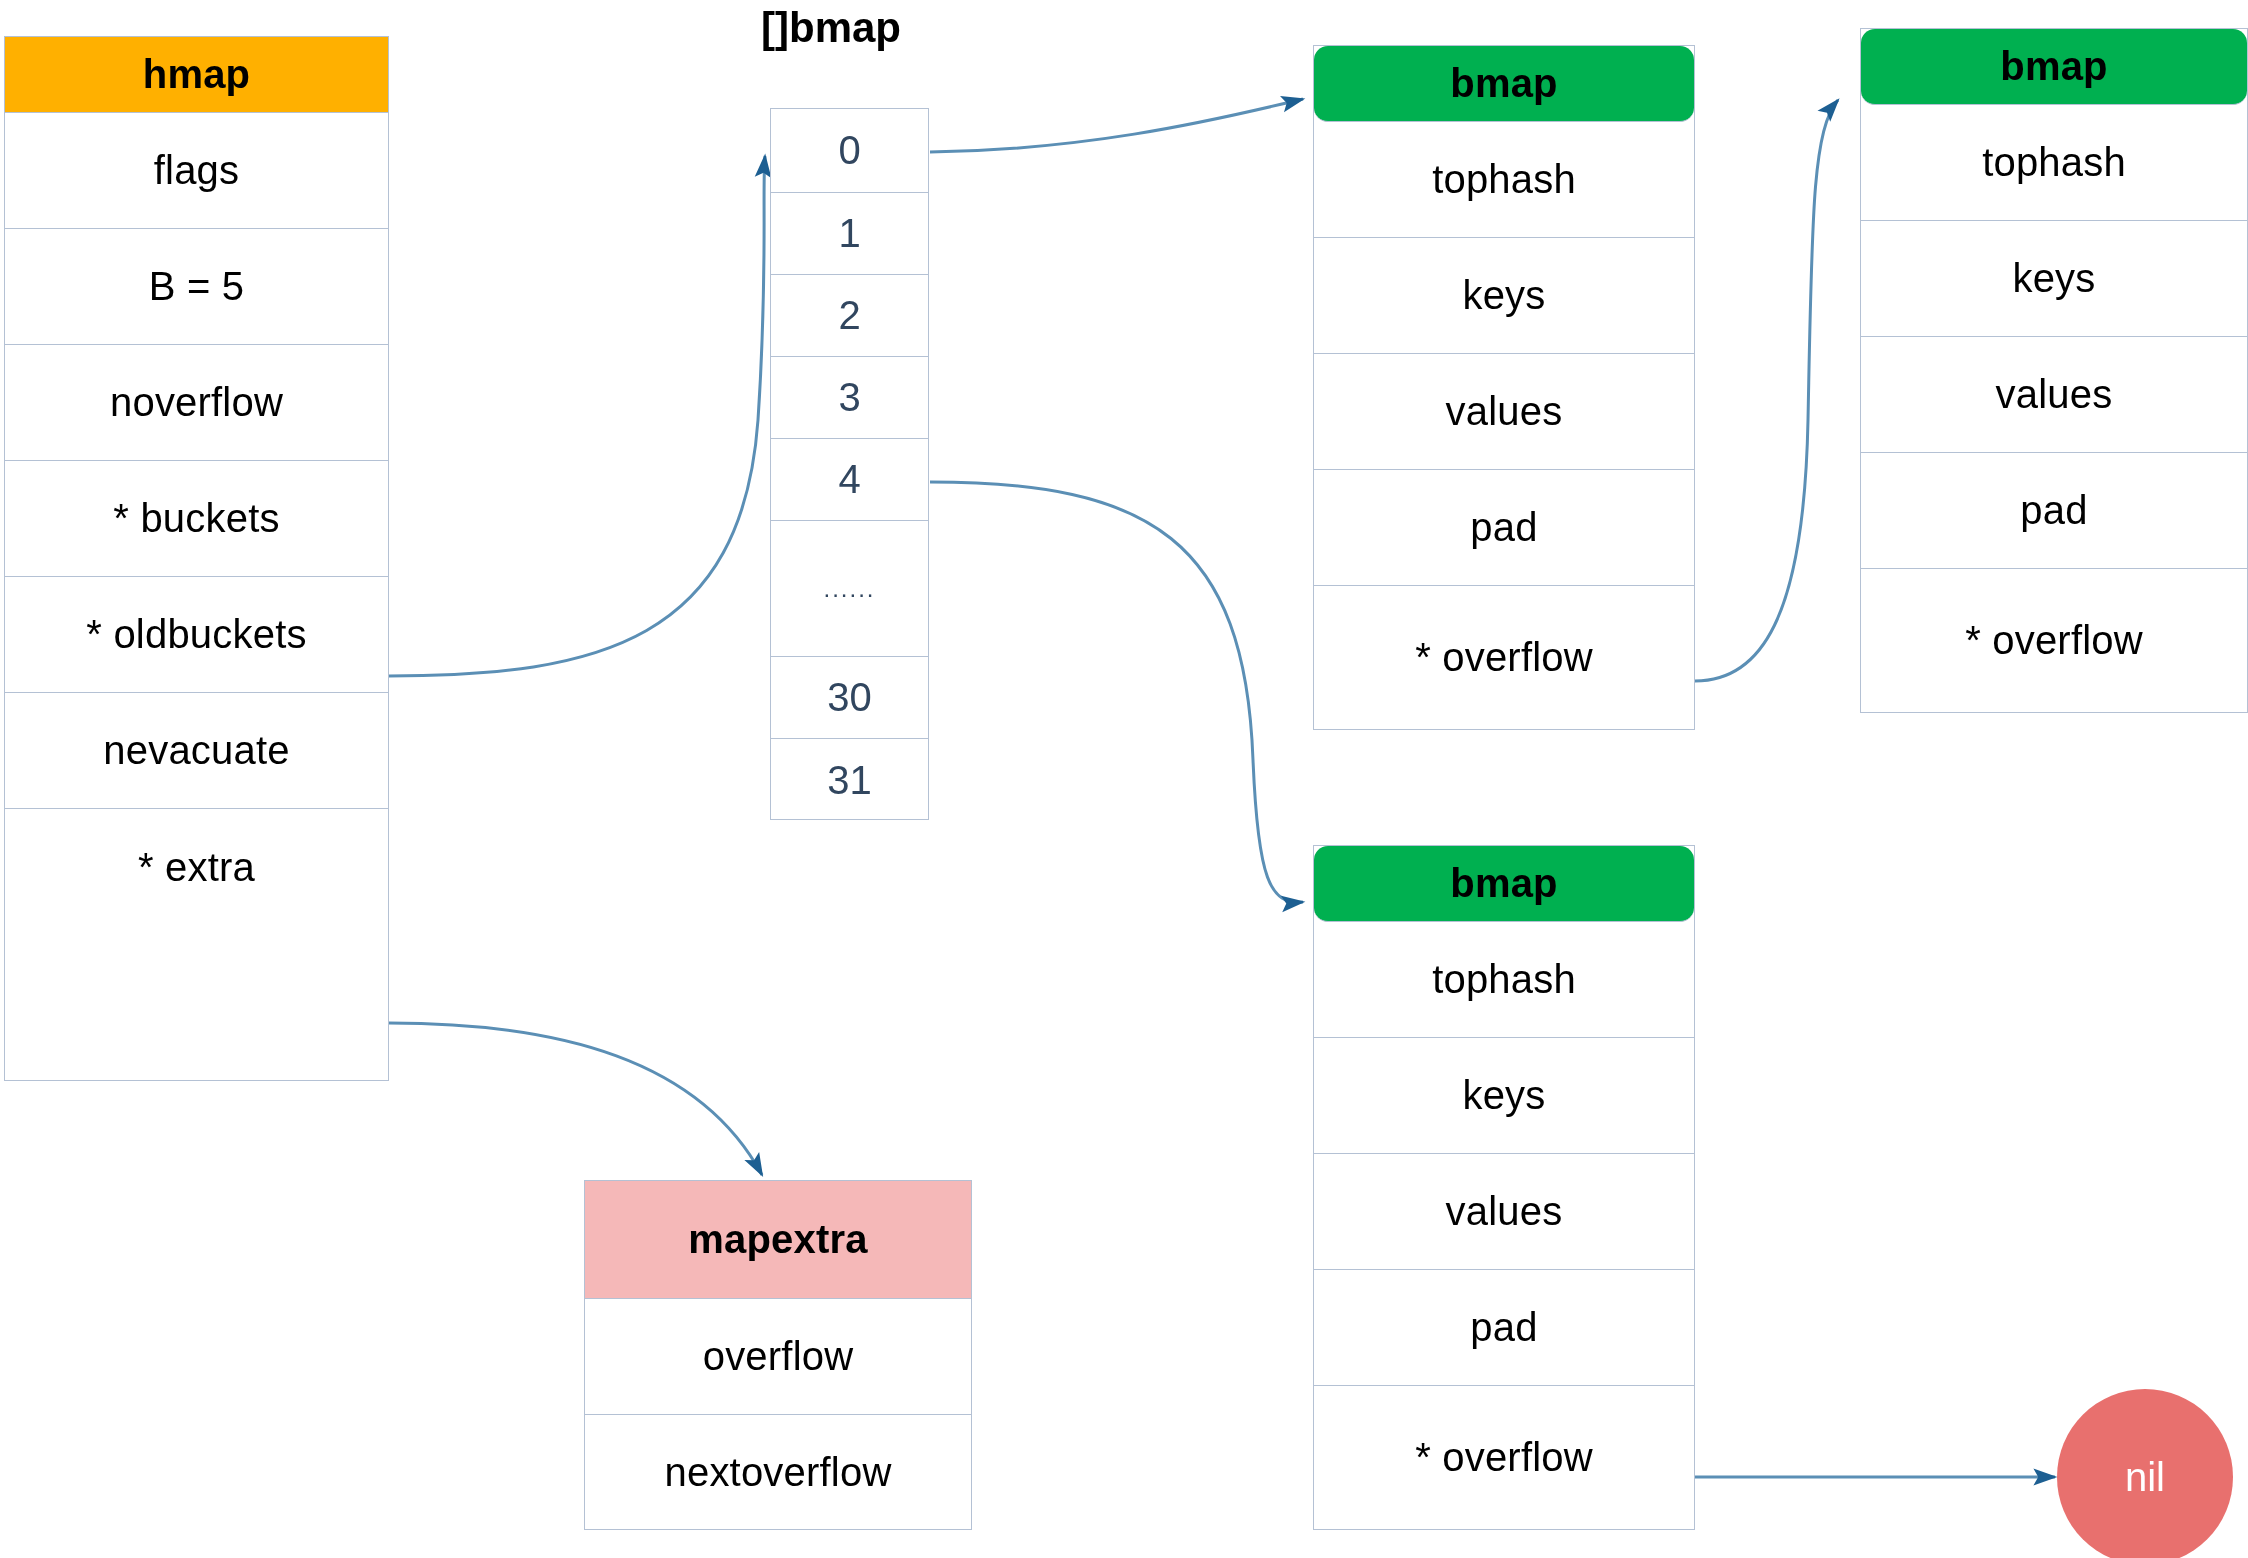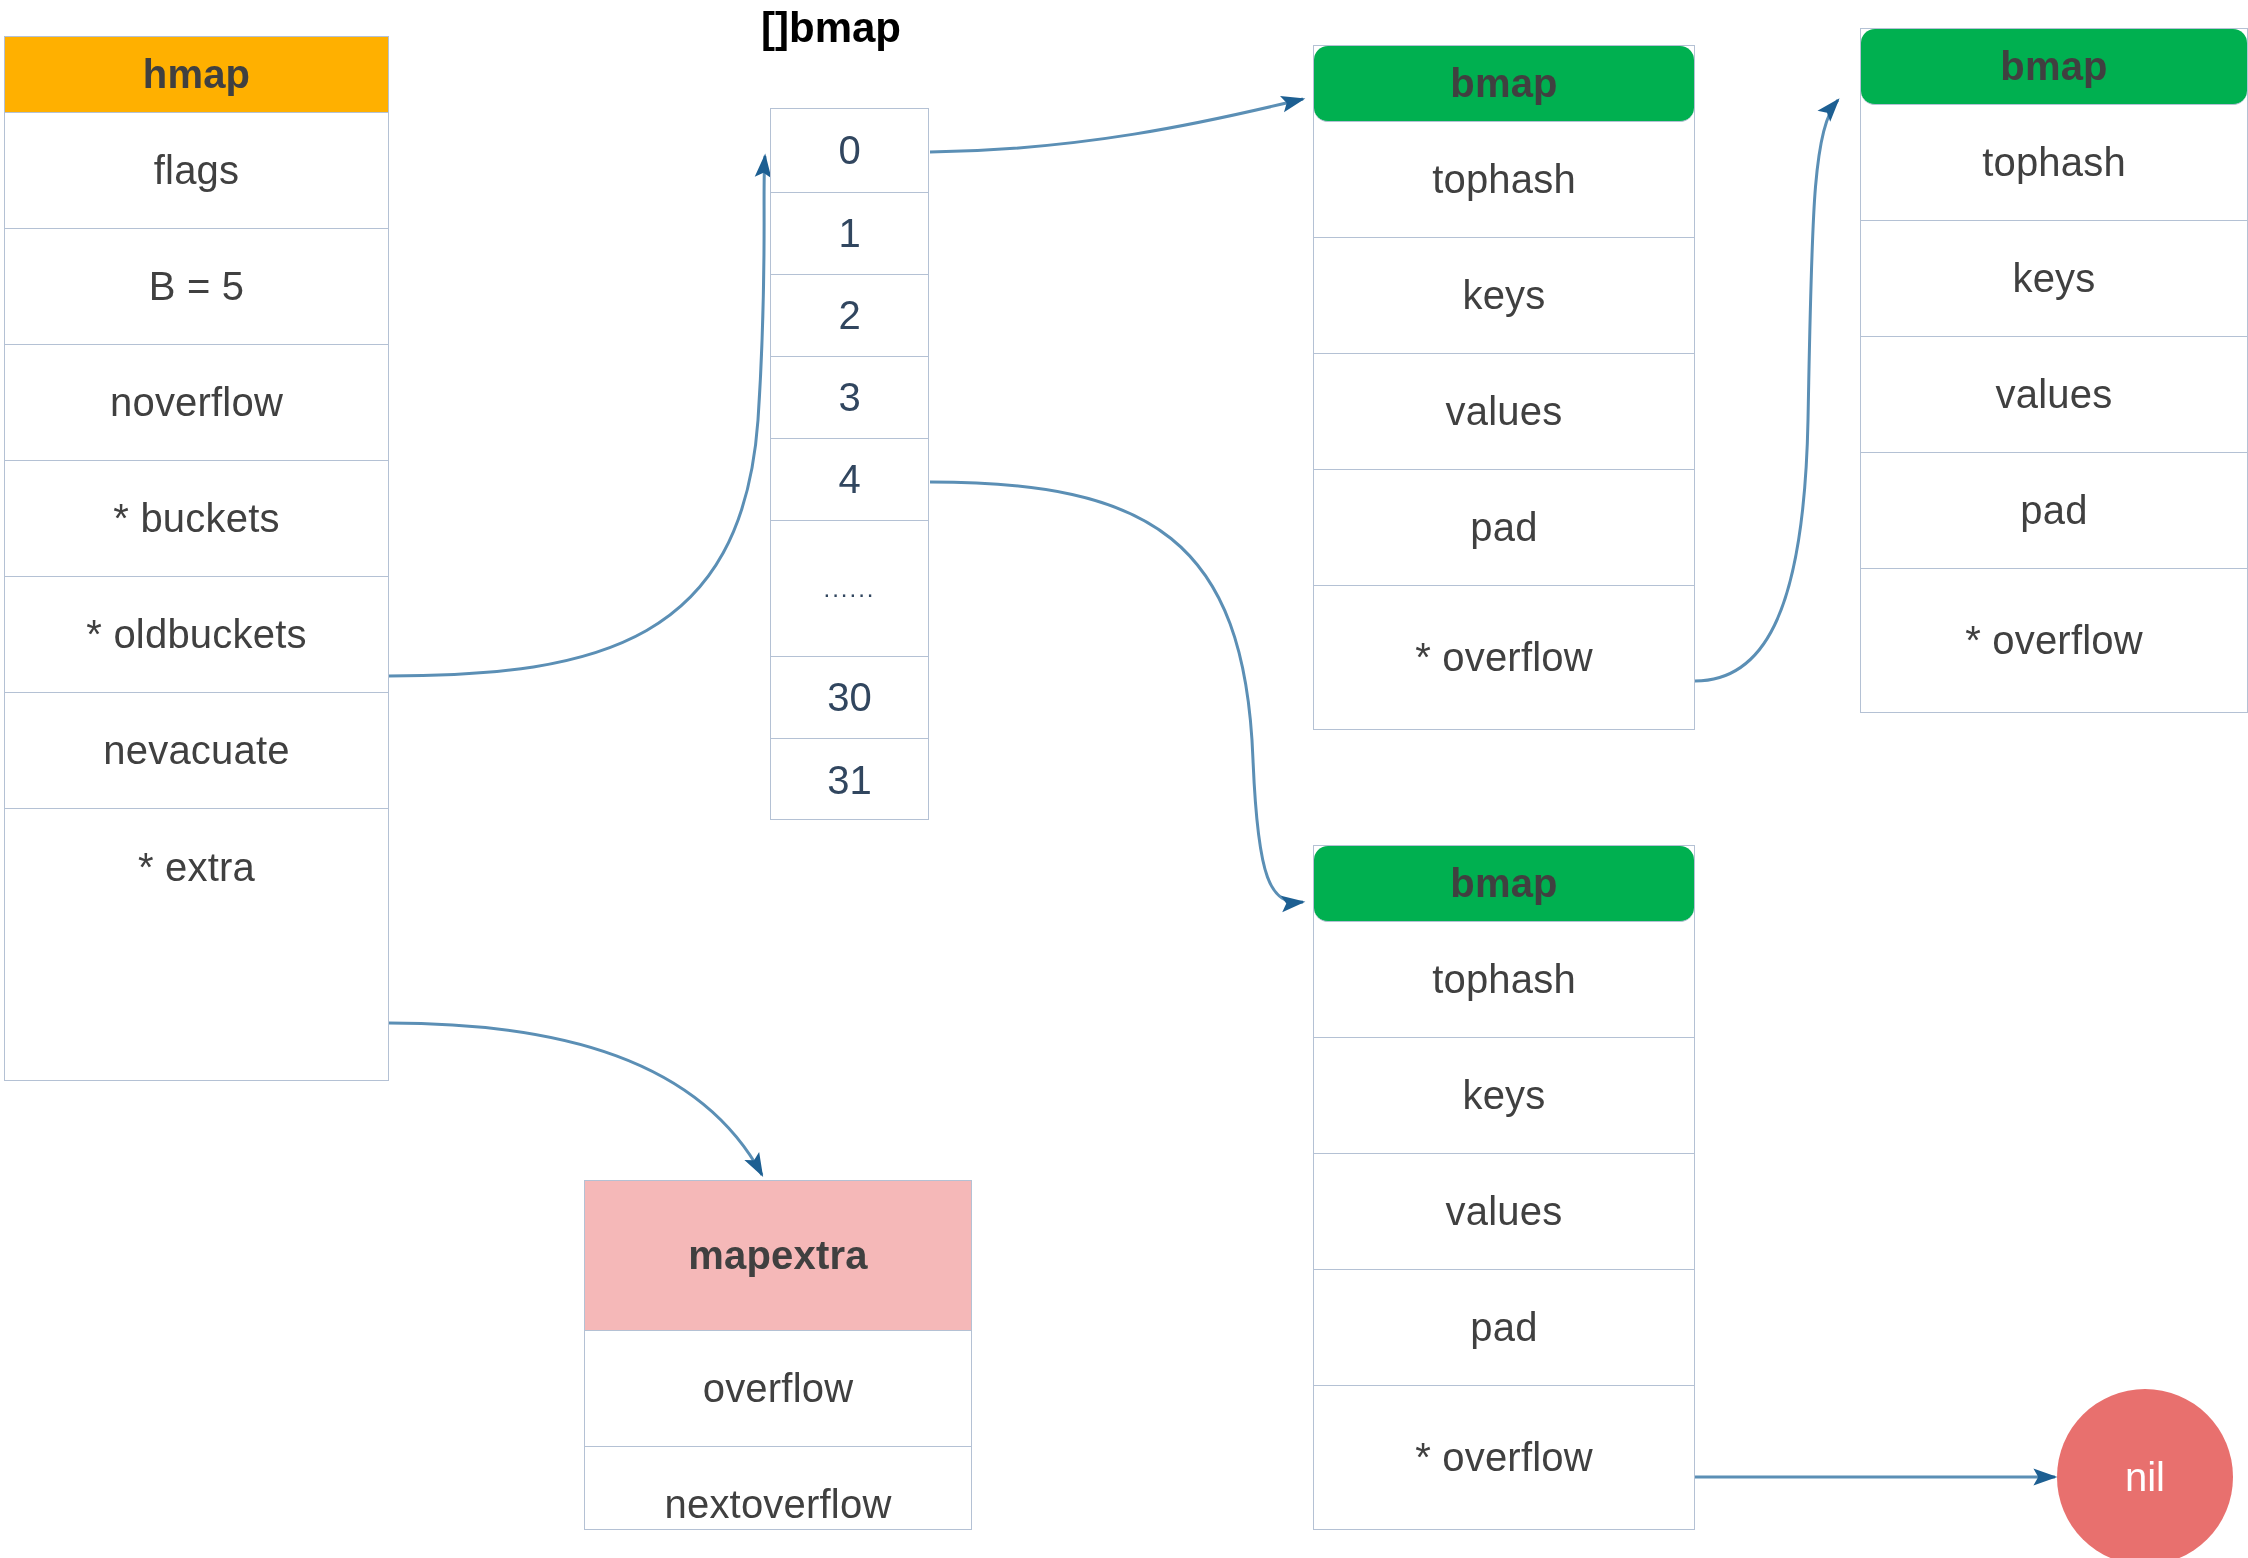--- a/index.html
+++ b/index.html
@@ -21,21 +21,21 @@
     box-sizing: border-box;
     border: 1px solid #b4c1d4;
     background: #ffffff;
   }
   .struct .row {
     box-sizing: border-box;
     display: flex;
     align-items: center;
     justify-content: center;
     border-bottom: 1px solid #b4c1d4;
-    color: #404040;
+    color: #000000;
     font-size: 40px;
     font-weight: 400;
     letter-spacing: 0.2px;
     white-space: nowrap;
   }
   .struct .row:last-child {
     border-bottom: none;
   }
   .struct .row.header {
     font-weight: 700;
@@ -171,21 +171,21 @@
   <div class="struct" style="left:1313px; top:845px; width:382px; height:685px;">
     <div class="row header hdr-green" style="height:76px;">bmap</div>
     <div class="row" style="height:116px;">tophash</div>
     <div class="row" style="height:116px;">keys</div>
     <div class="row" style="height:116px;">values</div>
     <div class="row" style="height:116px;">pad</div>
     <div class="row" style="height:143px;">* overflow</div>
   </div>
 
   <div class="struct" style="left:584px; top:1180px; width:388px; height:350px;">
-    <div class="row header hdr-pink" style="height:150px;">mapextra</div>
+    <div class="row header hdr-pink" style="height:118px;">mapextra</div>
     <div class="row" style="height:116px;">overflow</div>
     <div class="row" style="height:115px;">nextoverflow</div>
   </div>
 
   <div class="nil-node" style="left:2057px; top:1389px; width:176px; height:176px;">
     <span>nil</span>
   </div>
 
 </div>
 

